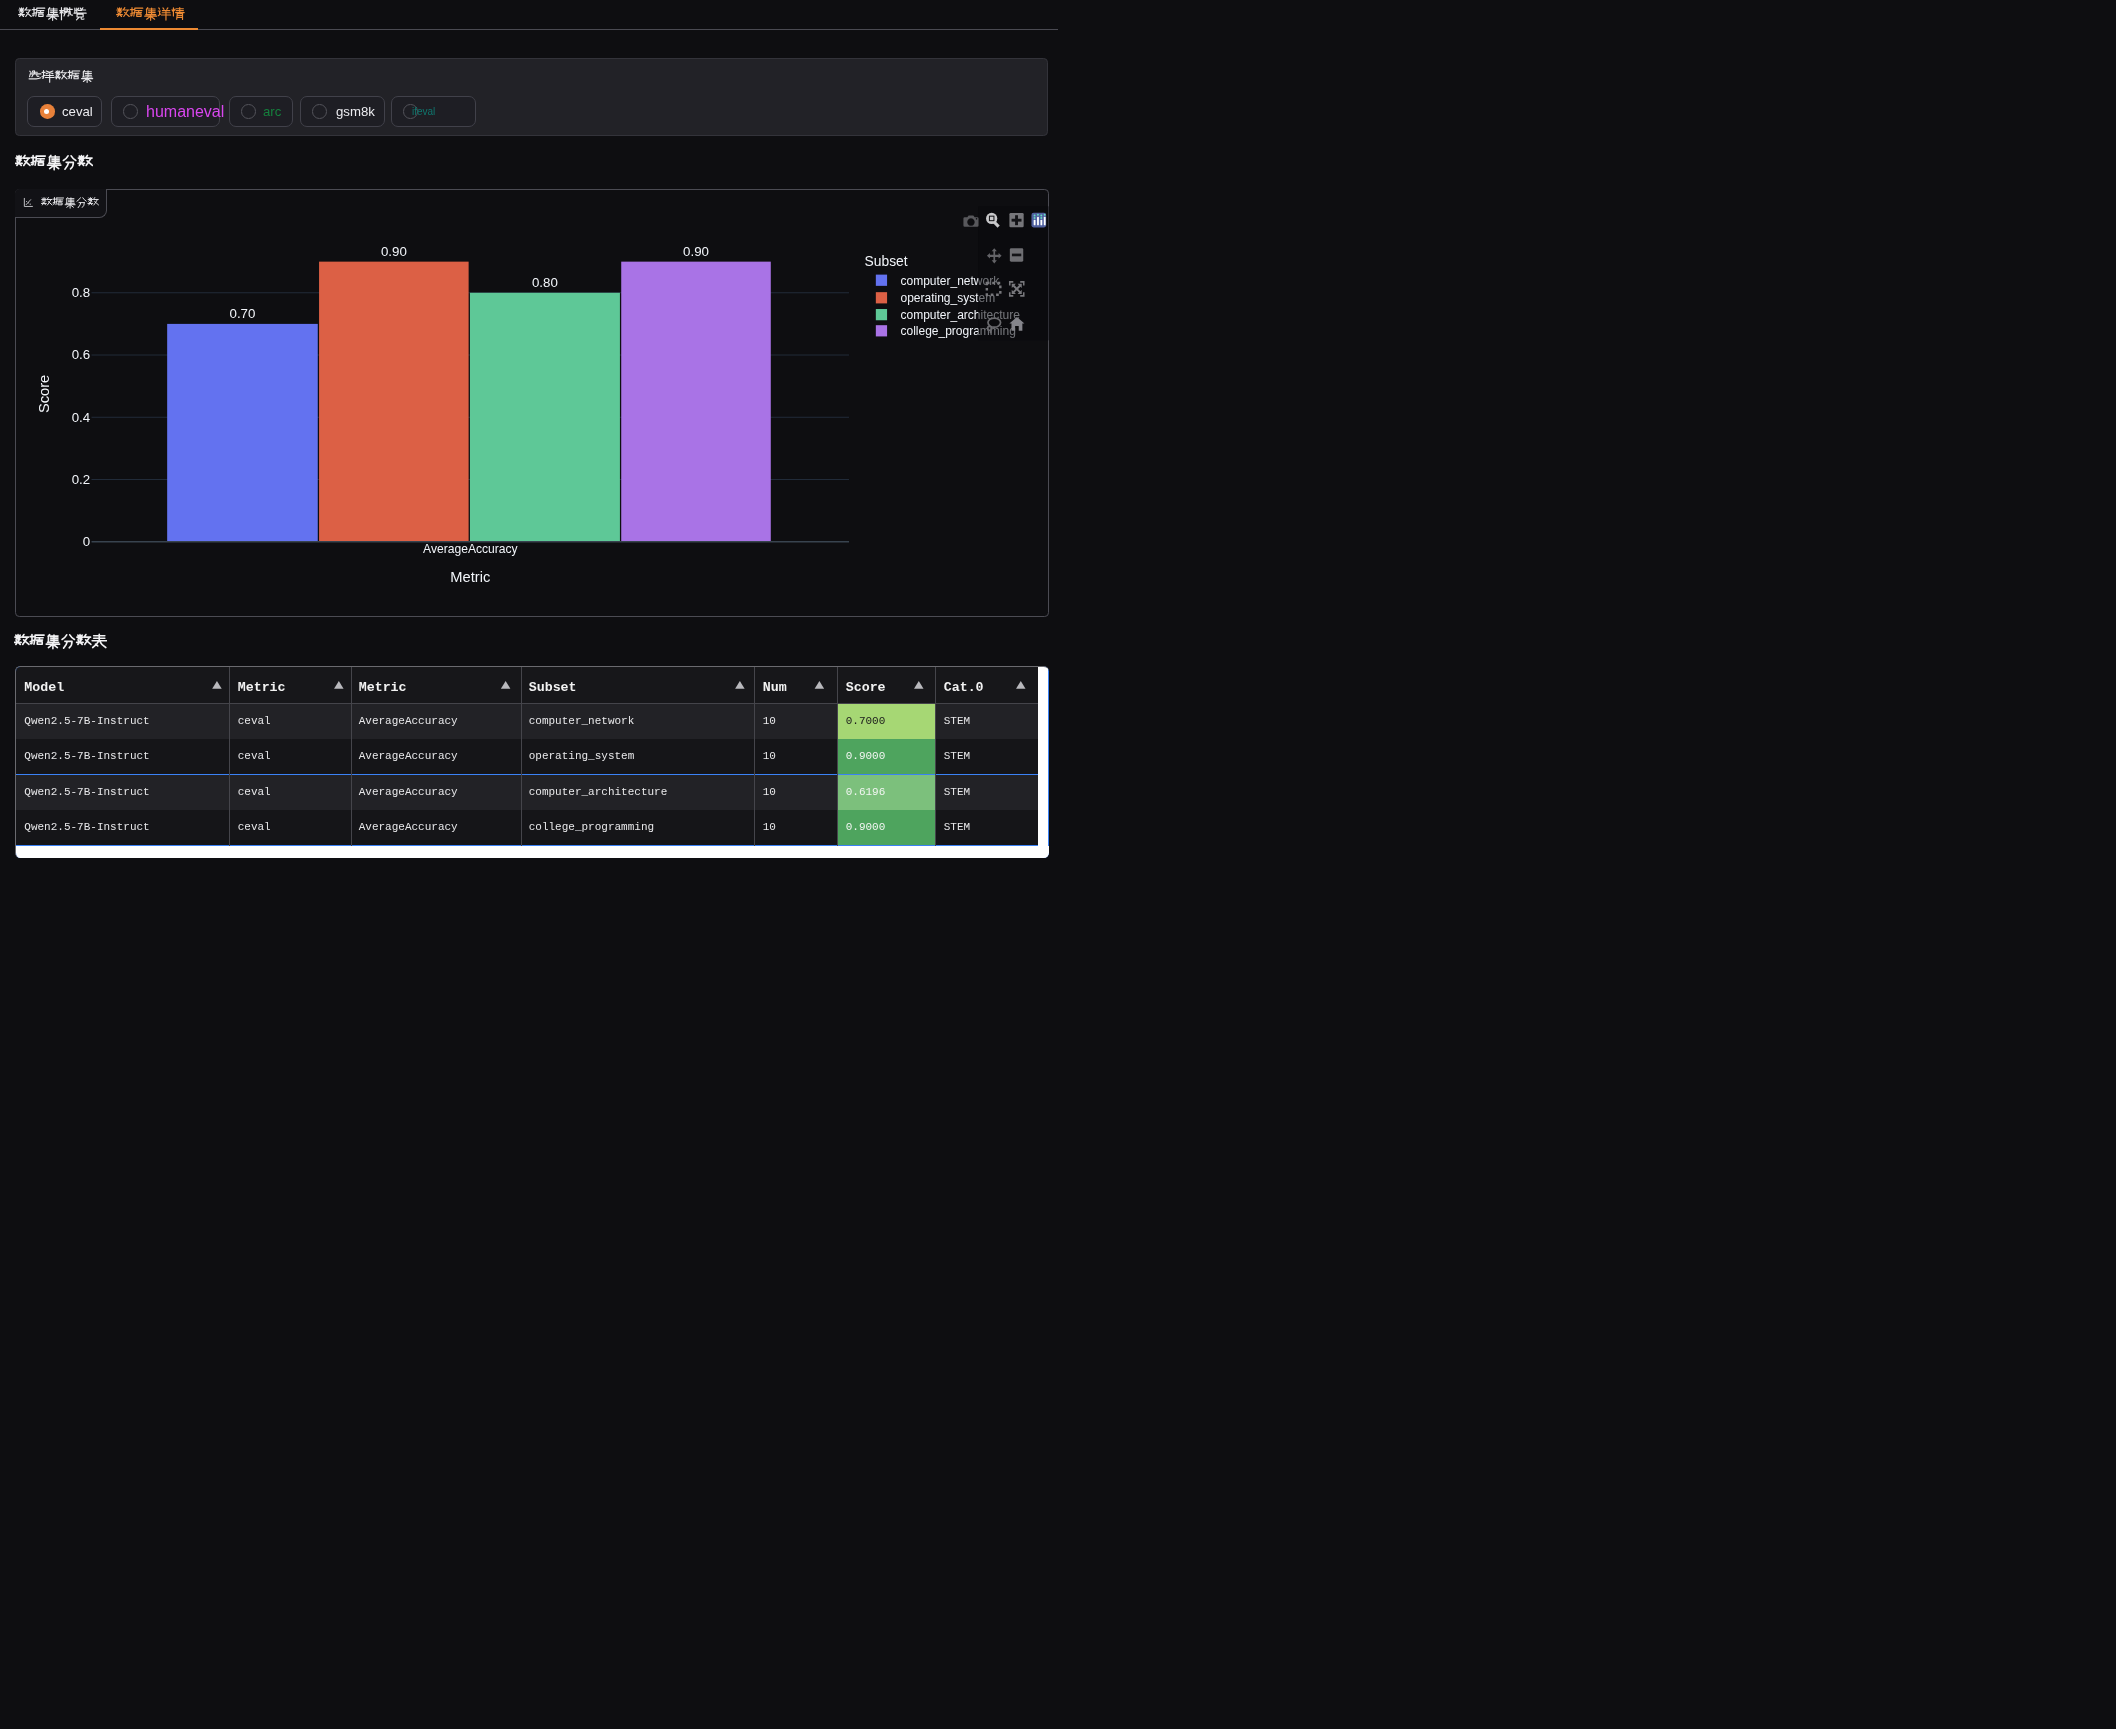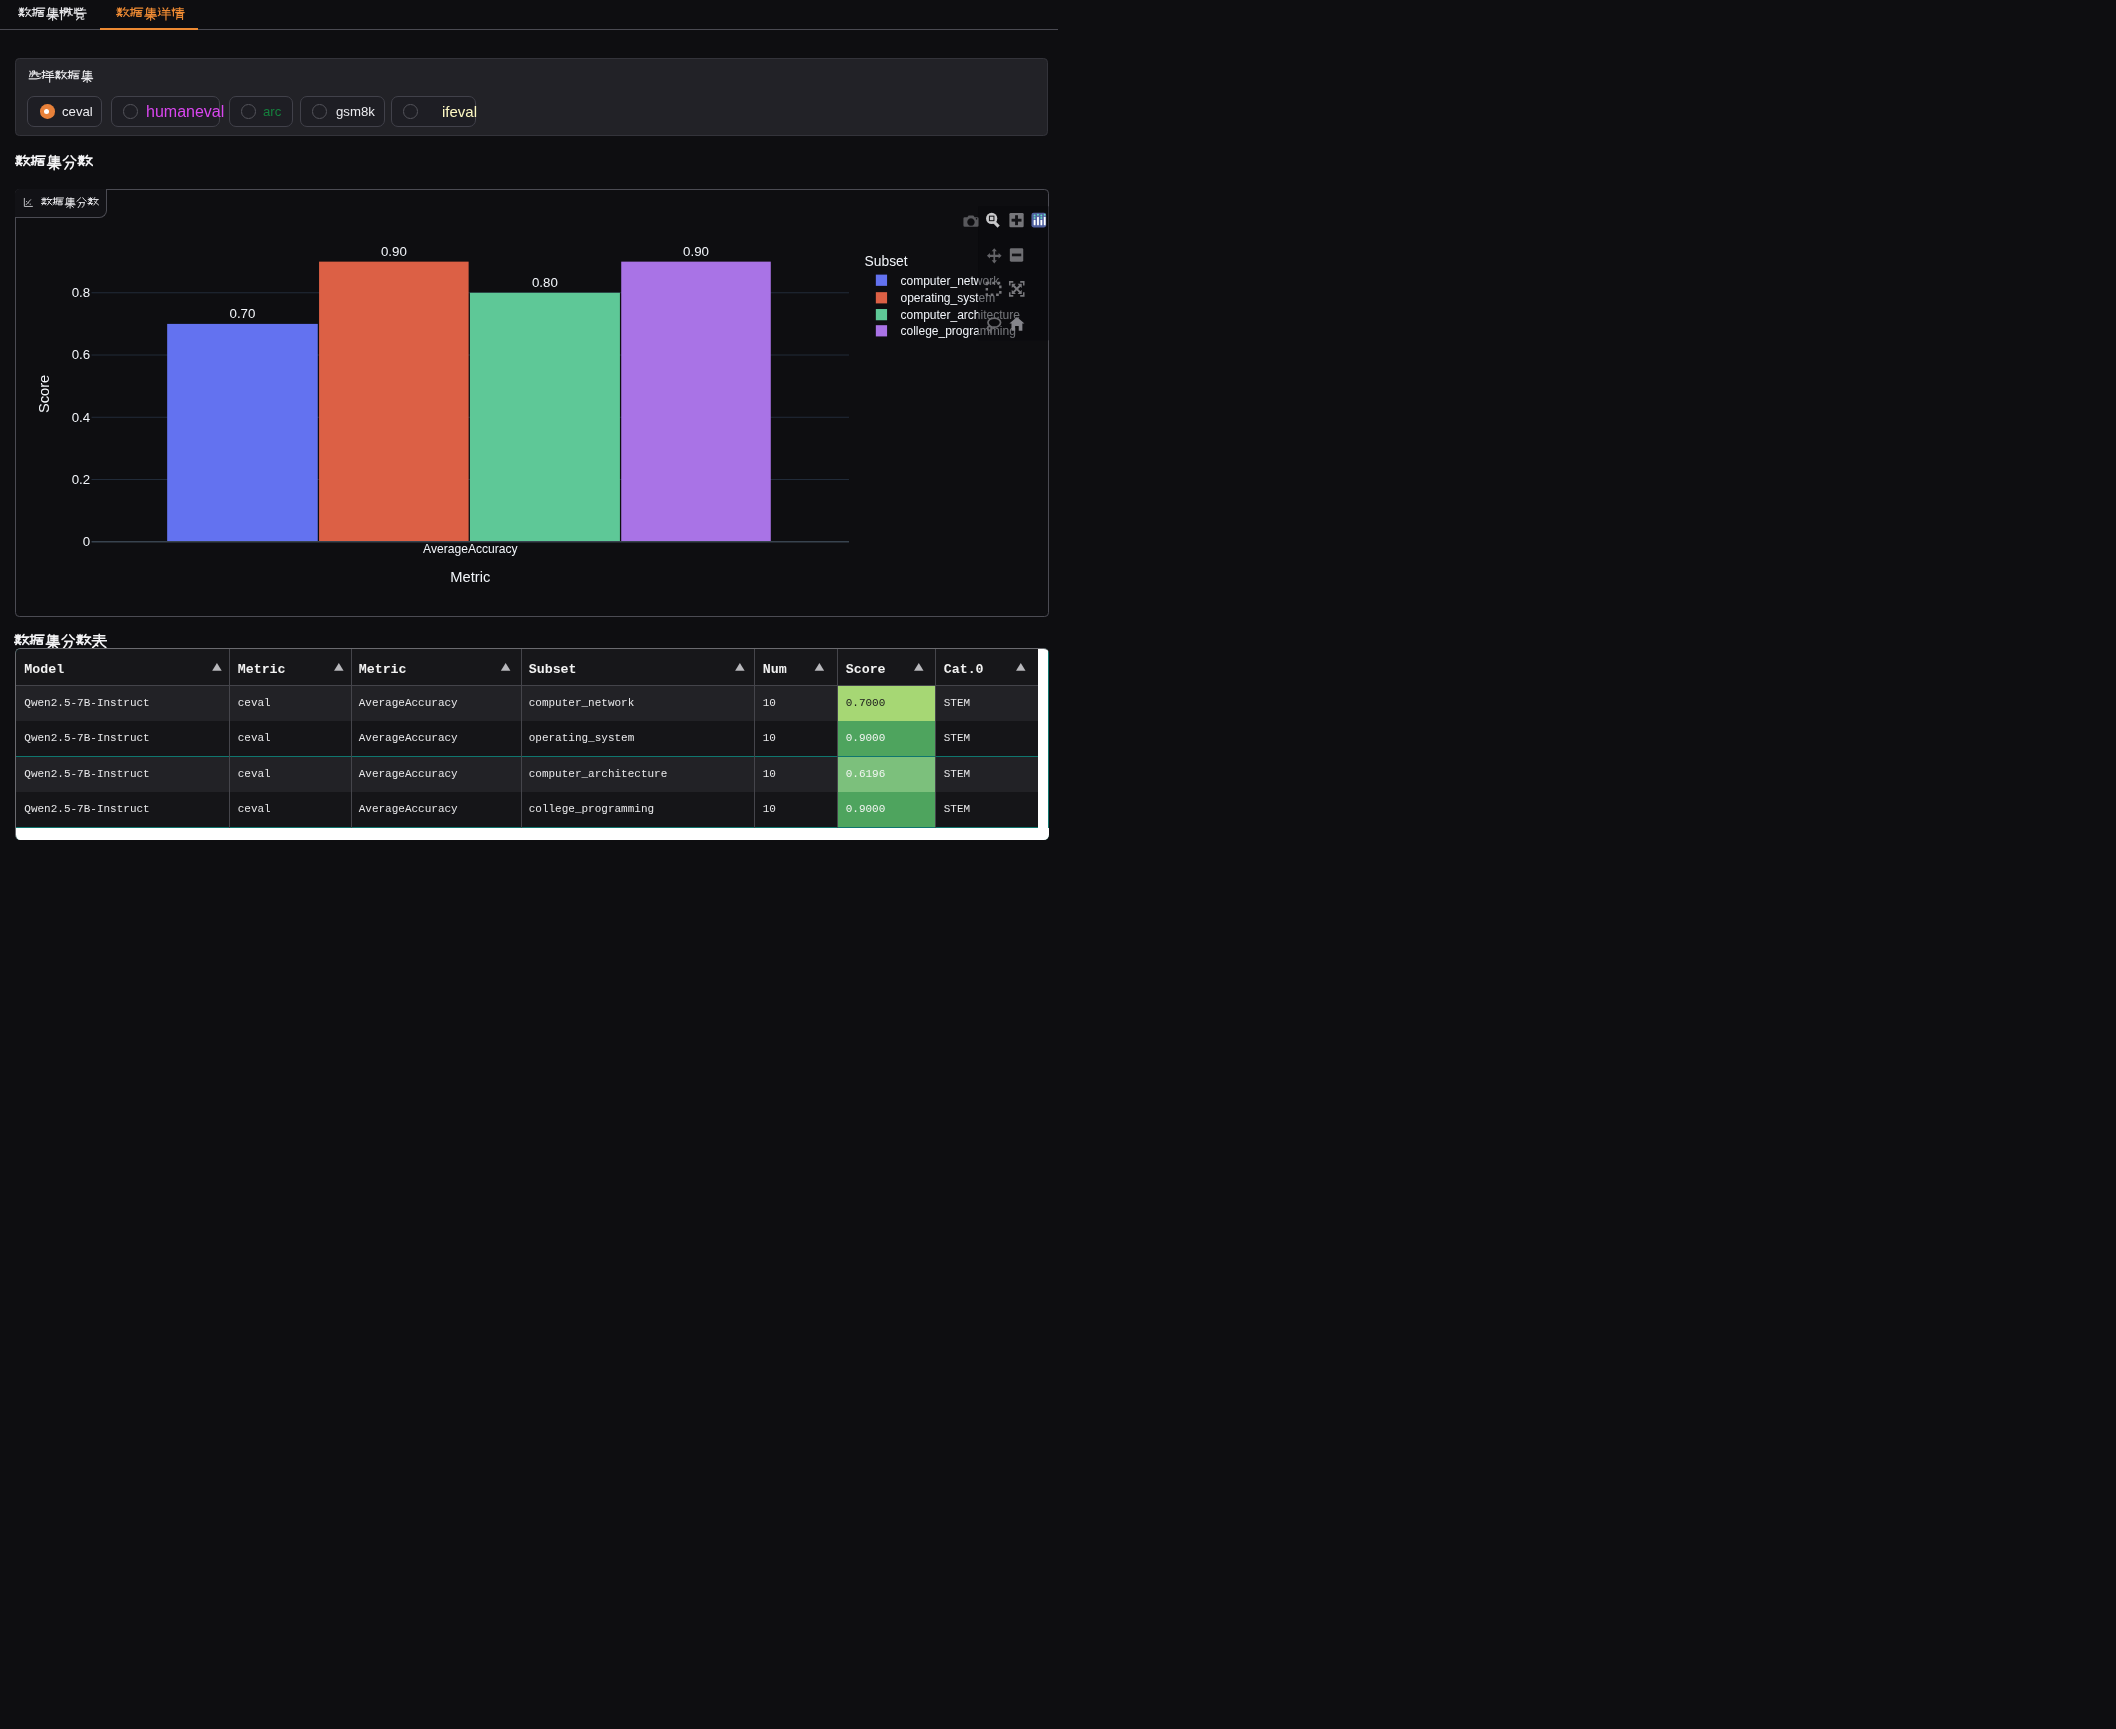--- a/index.html
+++ b/index.html
@@ -82,21 +82,21 @@
 <div class="abs" style="left:40px;top:104px;width:14.7px;height:14.7px;border-radius:50%;background:#e8813a"></div>
 <div class="abs" style="left:44px;top:109px;width:5.4px;height:5.4px;border-radius:50%;background:#fff"></div>
 <div class="abs" style="left:123px;top:104px;width:14.7px;height:14.7px;border-radius:50%;border:1.1px solid #53535a"></div>
 <div class="abs" style="left:241px;top:104px;width:14.7px;height:14.7px;border-radius:50%;border:1.1px solid #53535a"></div>
 <div class="abs" style="left:312px;top:104px;width:14.7px;height:14.7px;border-radius:50%;border:1.1px solid #53535a"></div>
 <div class="abs" style="left:403px;top:104px;width:14.7px;height:14.7px;border-radius:50%;border:1.1px solid #53535a"></div>
 <div class="abs" style="left:62px;top:103px;width:52px;height:18px;color:#ececf0;font-size:13.2px;line-height:18px">ceval</div>
 <div class="abs" style="left:146px;top:103px;width:78px;height:18px;color:#d946ef;font-size:16px;line-height:18px">humaneval</div>
 <div class="abs" style="left:263px;top:103px;width:52px;height:18px;color:#15803d;font-size:13.2px;line-height:18px">arc</div>
 <div class="abs" style="left:336px;top:103px;width:61px;height:18px;color:#ececf0;font-size:13.2px;line-height:18px">gsm8k</div>
-<div class="abs" style="left:442px;top:103px;width:61px;height:18px;color:#fef9c3;font-size:15px;line-height:18px">ifeval</div>
+<div class="abs" style="left:412px;top:103px;width:61px;height:18px;color:#0f766e;font-size:10px;line-height:18px">ifeval</div>
 
 <svg class="abs zh bold" style="left:14.7px;top:154px" width="78" height="17.3" viewBox="0 0 500 100">
     <use href="#zshu"></use>
     <use href="#zju" x="100"></use>
     <use href="#zji" x="200"></use>
     <use href="#zfen" x="300"></use>
     <use href="#zshu" x="400"></use>
   </svg>
 
 <div class="abs" style="left:14.7px;top:189px;width:1034px;height:428px;border:0.9px solid #4b4b53;border-radius:4.3px"></div>
@@ -238,21 +238,21 @@
 
 <svg class="abs zh bold" style="left:14.3px;top:633px" width="93" height="17.3" viewBox="0 0 600 100">
     <use href="#zshu"></use>
     <use href="#zju" x="100"></use>
     <use href="#zji" x="200"></use>
     <use href="#zfen" x="300"></use>
     <use href="#zshu" x="400"></use>
     <use href="#zbiao" x="500"></use>
   </svg>
 
-<div class="abs" style="left:14.7px;top:648px;width:1034px;height:192px;border-top:0.9px solid #6a6a6f;border-left:0.9px solid #6a6a6f;border-radius:5.2px;overflow:hidden;background:#0f766e">
+<div class="abs" style="left:14.7px;top:666px;width:1034px;height:192px;border-top:0.9px solid #6a6a6f;border-left:0.9px solid #6a6a6f;border-radius:5.2px;overflow:hidden;background:#3b82f6">
 
   <div class="abs" style="left:0;top:0;width:1032px;height:37px;background:#17171a;border-bottom:0.9px solid #44444a"></div>
 
   <div class="abs" style="left:0;top:37px;width:1032px;height:35px;background:#222226"></div>
   <div class="abs" style="left:0;top:72px;width:1032px;height:35px;background:#151518"></div>
   <div class="abs" style="left:0;top:108px;width:1032px;height:35px;background:#222226"></div>
   <div class="abs" style="left:0;top:143px;width:1032px;height:35px;background:#151518"></div>
 
   <div class="abs" style="left:821px;top:37px;width:99px;height:35px;background:#a6d774"></div>
   <div class="abs" style="left:821px;top:72px;width:99px;height:35px;background:#4ea45e"></div>

